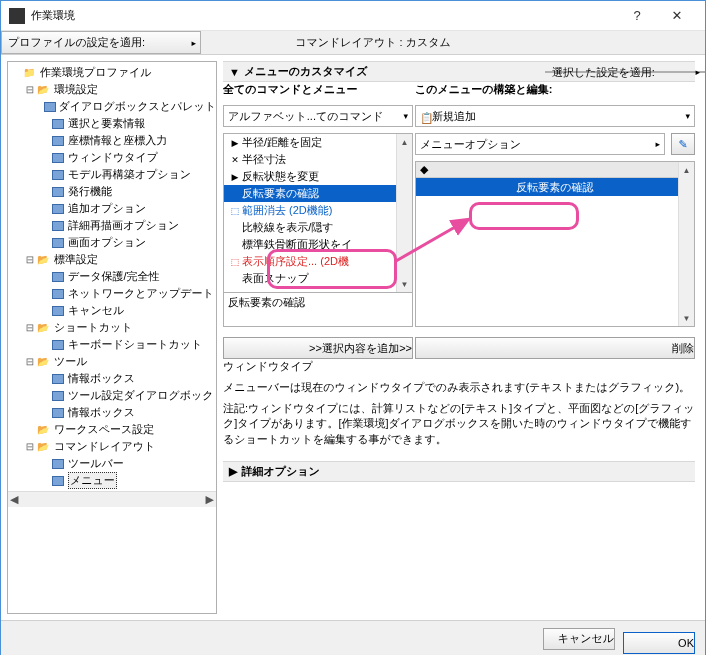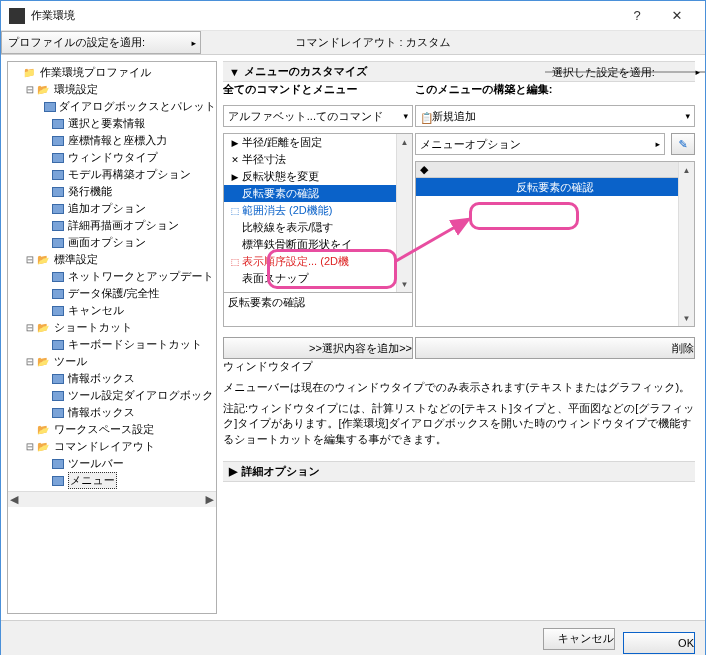--- a/index.html
+++ b/index.html
@@ -161,28 +161,28 @@
         <div class="tree-row ind1">
             <span class="exp">⊟</span>
             <span class="icn">📂</span>
             <span class="lbl">標準設定</span>
           </div>
         <div class="tree-row ind2">
             <span class="exp"></span>
             <span class="icn">
               <span class="icn-generic"></span>
             </span>
+            <span class="lbl">データ保護/完全性</span>
+          </div>
+        <div class="tree-row ind2">
+            <span class="exp"></span>
+            <span class="icn">
+              <span class="icn-generic"></span>
+            </span>
             <span class="lbl">ネットワークとアップデート</span>
-          </div>
-        <div class="tree-row ind2">
-            <span class="exp"></span>
-            <span class="icn">
-              <span class="icn-generic"></span>
-            </span>
-            <span class="lbl">データ保護/完全性</span>
           </div>
         <div class="tree-row ind2">
             <span class="exp"></span>
             <span class="icn">
               <span class="icn-generic"></span>
             </span>
             <span class="lbl">キャンセル</span>
           </div>
 
         <div class="tree-row ind1">

